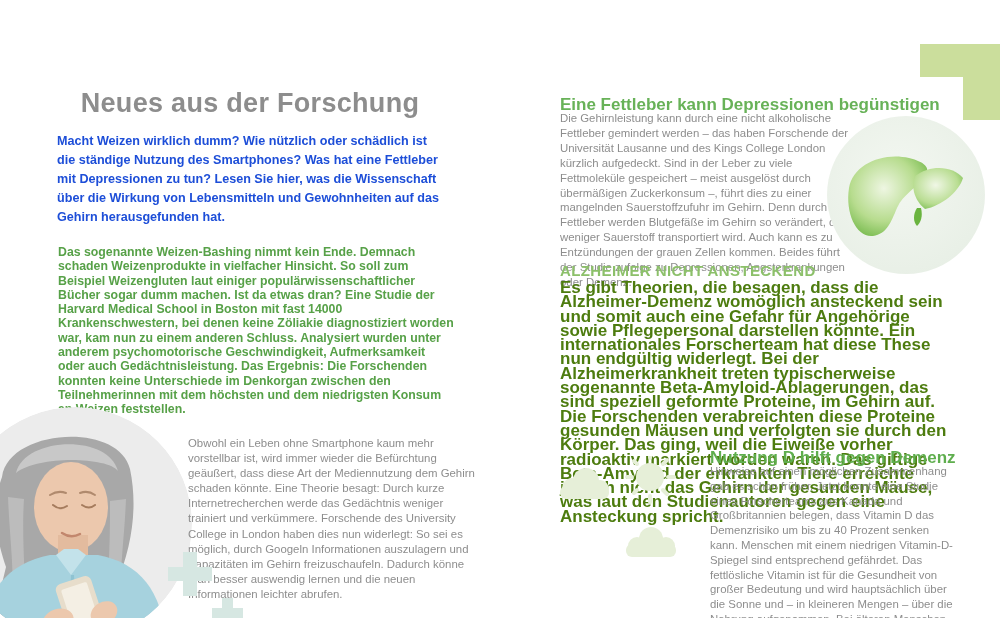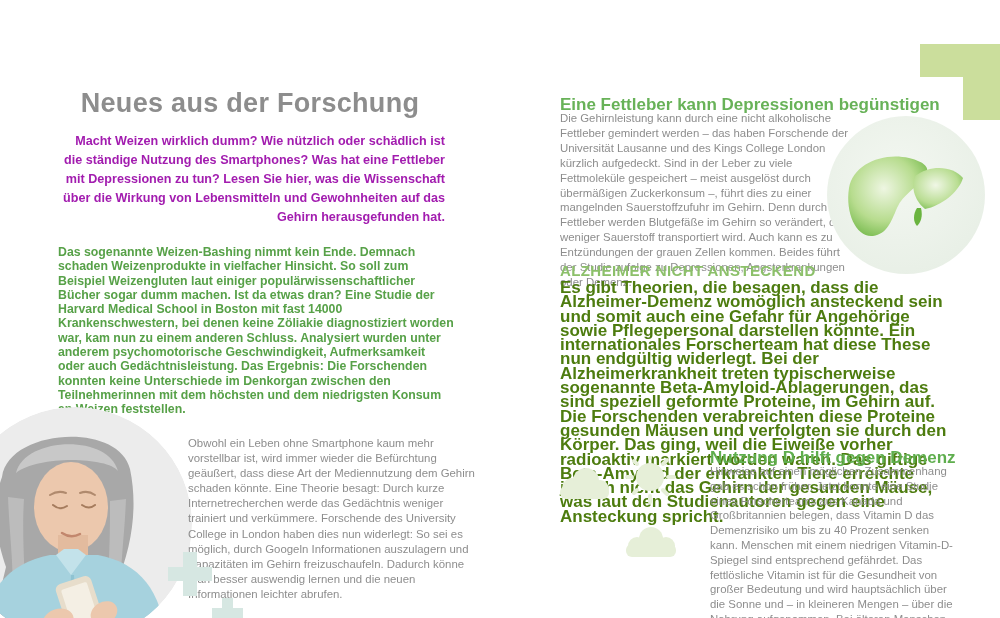--- a/index.html
+++ b/index.html
@@ -7,22 +7,22 @@
     position:relative;width:1000px;height:618px;background:#ffffff;
     overflow:hidden;font-family:"Liberation Sans","DejaVu Sans",sans-serif;margin-top:44px;
   }
   .abs{position:absolute;}
   
   .title{
     left:0;top:44px;width:500px;text-align:center;
     font-size:27px;font-weight:bold;color:#8d8d8d;letter-spacing:.3px;margin:0;
   }
   .intro{
-    left:57px;top:88px;width:388px;text-align:right;
-    font-size:12.6px;line-height:19px;color:#a21caf;font-weight:bold;margin:0;
+    left:57px;top:88px;width:388px;text-align:left;
+    font-size:12.6px;line-height:19px;color:#1d4ed8;font-weight:bold;margin:0;
   }
   .sec-heading-lg{
     font-size:15px;font-weight:bold;letter-spacing:.4px;margin:0;
   }
   .weizen-heading{left:58px;top:181px;color:#42903a;}
   .weizen-body{
     left:58px;top:201px;width:396px;margin:0;
     font-size:12.3px;line-height:14.3px;color:#57a148;font-weight:bold;
   }
   .photo-circle{

